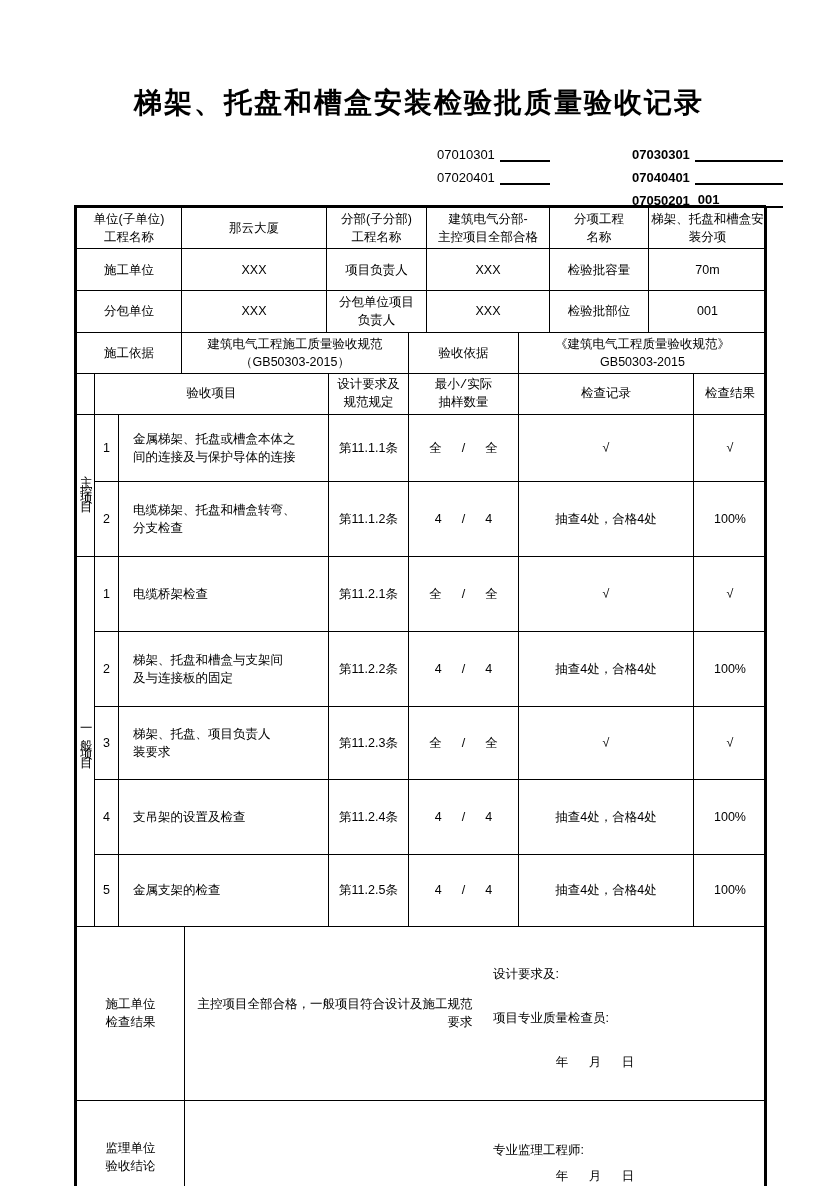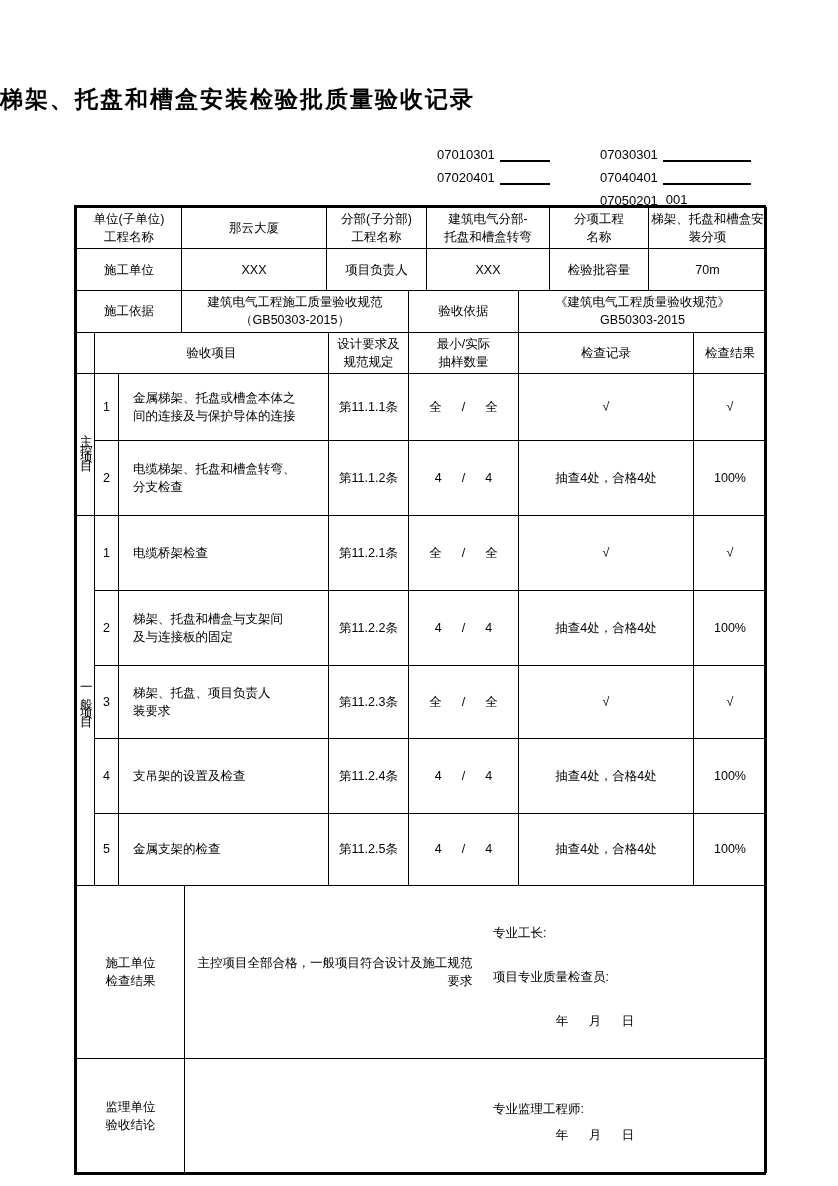--- a/index.html
+++ b/index.html
@@ -3,26 +3,26 @@
 <meta charset="utf-8">
 <style>
   * { margin:0; padding:0; box-sizing:border-box; }
   body { background:#e8e8e8; font-family:"Liberation Sans", sans-serif; }
   .page {
     position:relative; width:838px; height:1186px; background:#ffffff;
     margin:0 auto; color:#000; overflow:hidden;
   }
   .doc-title {
     position:absolute; top:84px; left:0; width:100%;
-    text-align:left; font-size:23px; font-weight:bold; letter-spacing:2px;
+    text-align:center; font-size:28px; font-weight:bold; letter-spacing:2px;
   }
   
   .codes-col { position:absolute; font-size:13px; }
   .codes-col1 { left:437px; top:146px; }
-  .codes-col2 { left:600px; top:146px; }
+  .codes-col2 { left:632px; top:146px;font-weight:bold; }
   .code-row { height:23px; white-space:nowrap; }
   .code-num { display:inline-block; vertical-align:bottom; }
   .code-line {
     display:inline-block; vertical-align:bottom; margin-left:5px;
     border-bottom:2px solid #000; height:16px; text-align:left; padding-left:3px;
   }
   .codes-col1 .code-line { min-width:50px; }
   .codes-col2 .code-line { min-width:88px; }
 
   
@@ -32,21 +32,21 @@
   td { border:1px solid #000; font-size:12.5px; text-align:center; vertical-align:middle;
        white-space:pre-line; line-height:1.45; padding:2px; }
   .item-cell { text-align:left; padding-left:14px; }
   .qty-cell .qty-wrap { display:flex; justify-content:center; align-items:center; gap:20px; }
   .group-cell { padding:0; }
   .vlabel { writing-mode:vertical-lr; text-orientation:upright; letter-spacing:9px; display:inline-block; }
 
   
   .rA1 { height:38px; } .rA2 { height:42px; } .rA3 { height:39px; }
   .rB1 { height:41px; }
-  .rH  { height:35px; }
+  .rH  { height:35px;font-family:Liberation Mono, monospace; }
   .rC1 { height:67px; } .rC2 { height:75px; } .rC3 { height:75px; }
   .rC4 { height:75px; } .rC5 { height:73px; } .rC6 { height:75px; } .rC7 { height:72px; }
   .rD1 { height:118px; } .rD2 { height:83px; }
 
   
   .foot-content { padding:0; }
   .foot-flex { display:flex; width:100%; height:100%; align-items:stretch; }
   .result-text { width:300px; display:flex; align-items:center; justify-content:center;
                  text-align:right; white-space:pre-line; }
   .sig-block { flex:1; display:flex; flex-direction:column; text-align:left;
@@ -95,33 +95,42 @@
           <col style="width:118px">
         </colgroup>
       <tbody>
           <tr class="rA1">
         <td>单位(子单位)
 工程名称</td>
         <td>那云大厦</td>
         <td>分部(子分部)
 工程名称</td>
         <td>建筑电气分部-
-托盘和槽盒转弯</td>
+主控项目全部合格</td>
         <td>分项工程
 名称</td>
         <td>梯架、托盘和槽盒安
 装分项</td>
       </tr>
       <tr class="rA2">
         <td>施工单位</td>
         <td>XXX</td>
         <td>项目负责人</td>
         <td>XXX</td>
         <td>检验批容量</td>
         <td>70m</td>
+      </tr>
+      <tr class="rA3">
+        <td>分包单位</td>
+        <td>XXX</td>
+        <td>分包单位项目
+负责人</td>
+        <td>XXX</td>
+        <td>检验批部位</td>
+        <td>001</td>
       </tr>
     </tbody>
       </table>
 
     <table>
       <colgroup>
           <col style="width:105px">
           <col style="width:227px">
           <col style="width:110px">
           <col style="width:248px">
@@ -233,21 +242,21 @@
         </colgroup>
       <tbody>
           <tr class="rD1">
         <td>施工单位
 检查结果</td>
         <td class="foot-content">
           <div class="foot-flex">
             <div class="result-text">主控项目全部合格，一般项目符合设计及施工规范
 要求</div>
             <div class="sig-block">
-              <div class="sig-line">专业工长:</div>
+              <div class="sig-line">设计要求及:</div>
               <div class="sig-line">项目专业质量检查员:</div>
               <div class="sig-date">年　月　日</div>
             </div>
           </div>
         </td>
       </tr>
       <tr class="rD2">
         <td>监理单位
 验收结论</td>
         <td class="foot-content">

